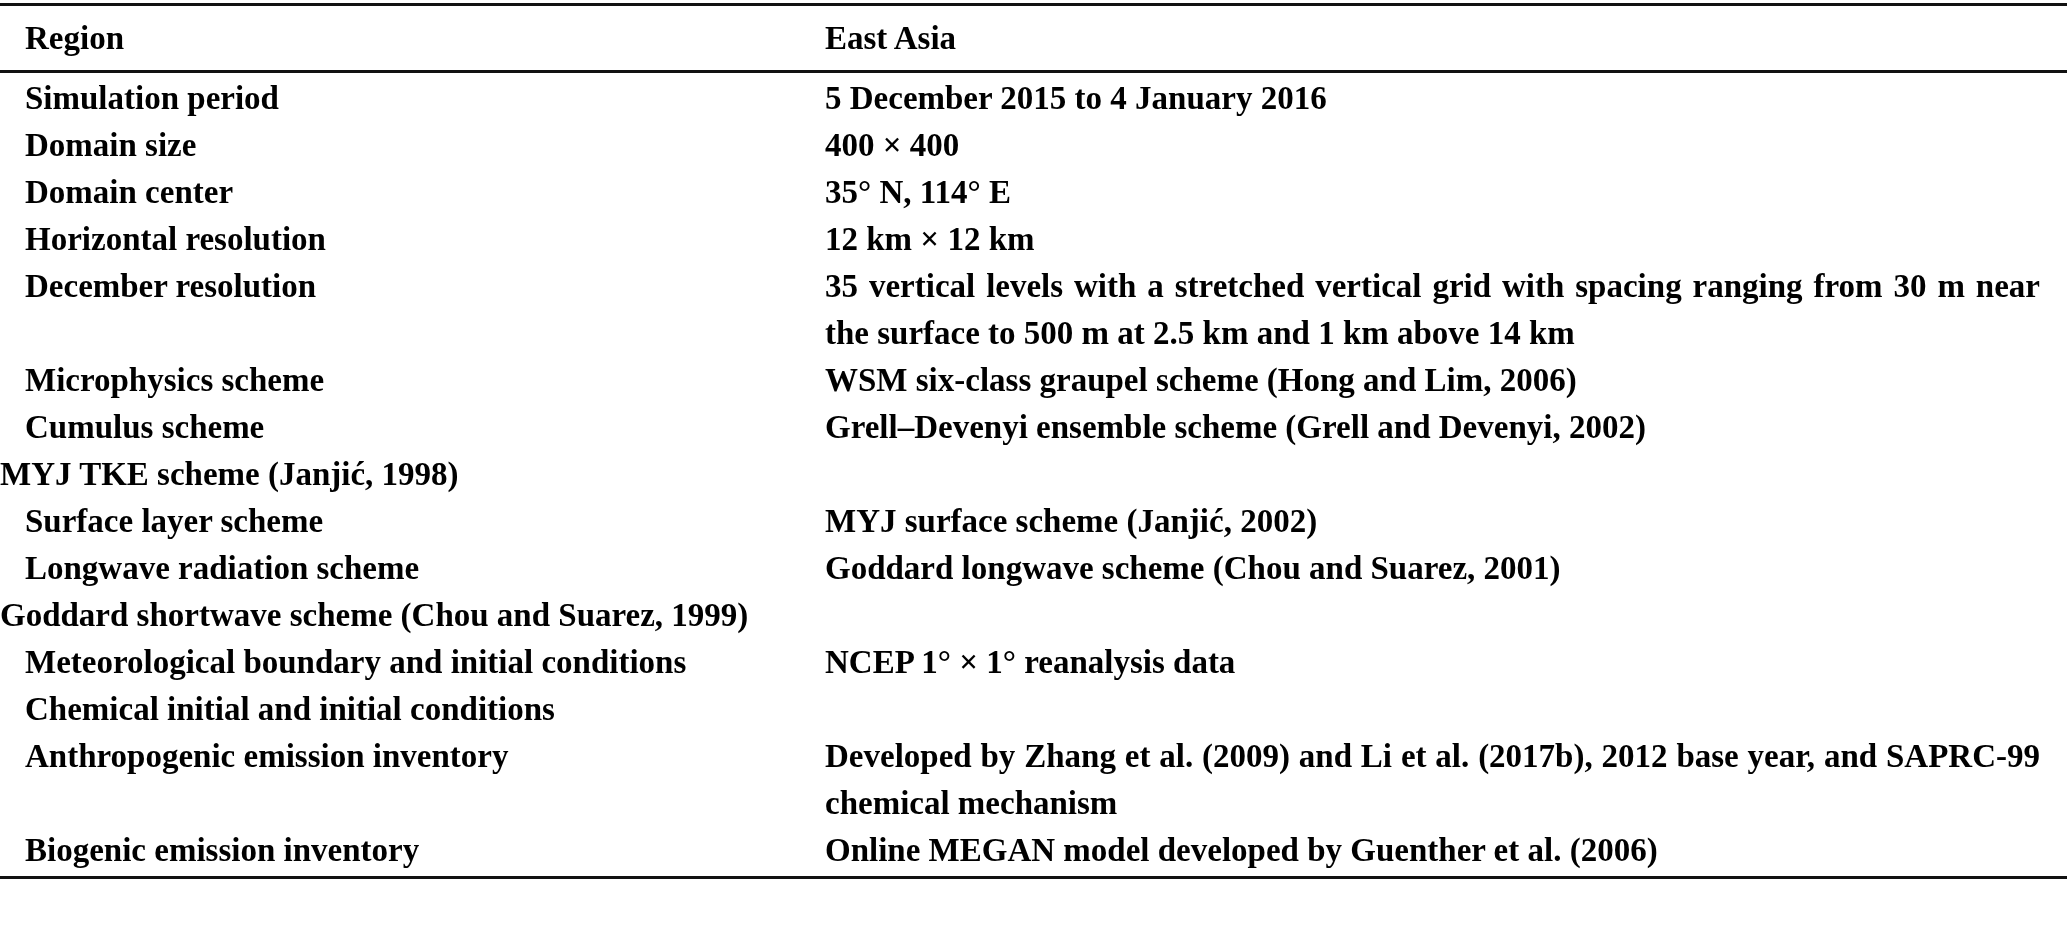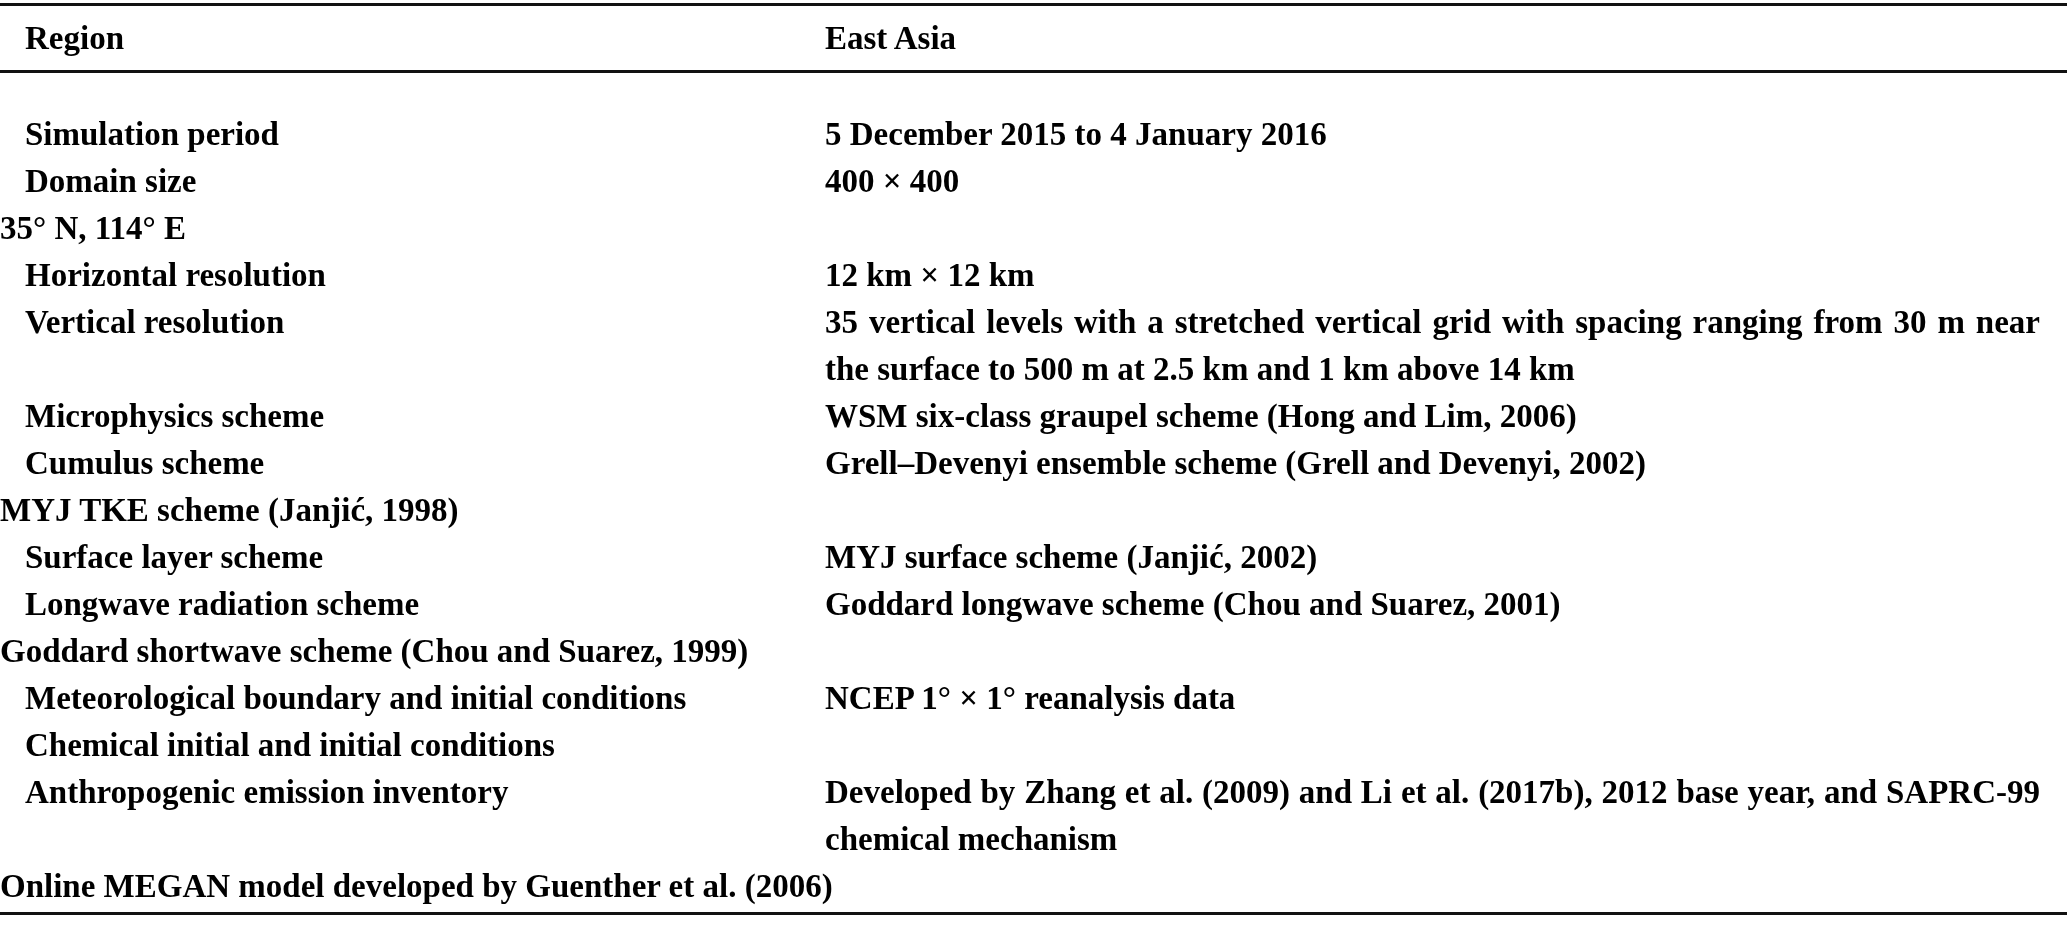--- a/index.html
+++ b/index.html
@@ -28,21 +28,20 @@
     display: flex;
     line-height: 47px;
   }
   .header-row {
     padding-top: 9px;
     padding-bottom: 8px;
   }
   .body-rows {
     padding-top: 2px;
     padding-bottom: 2px;
-    margin-top: 36px;
   }
   .cell {
     display: block;
     font-weight: bold;
   }
   .cell.label {
     width: 825px;
     padding-left: 25px;
     flex: 0 0 825px;
   }
@@ -72,30 +71,31 @@
       <div class="cell label">Simulation period</div>
       <div class="cell value">5 December 2015 to 4 January 2016</div>
     </div>
 
     <div class="row">
       <div class="cell label">Domain size</div>
       <div class="cell value">400 × 400</div>
     </div>
 
     <div class="row">
+      <div class="cell label">Domain center</div>
       <div class="cell value">35° N, 114° E</div>
     </div>
 
     <div class="row">
       <div class="cell label">Horizontal resolution</div>
       <div class="cell value">12 km × 12 km</div>
     </div>
 
     <div class="row">
-      <div class="cell label">Vertical resolution</div>
+      <div class="cell label">December resolution</div>
       <div class="cell value">35 vertical levels with a stretched vertical grid with spacing ranging from 30 m near the surface to 500 m at 2.5 km and 1 km above 14 km</div>
     </div>
 
     <div class="row">
       <div class="cell label">Microphysics scheme</div>
       <div class="cell value">WSM six-class graupel scheme (Hong and Lim, 2006)</div>
     </div>
 
     <div class="row">
       <div class="cell label">Cumulus scheme</div>
@@ -129,20 +129,21 @@
     <div class="row">
       <div class="cell label">Chemical initial and initial conditions</div>
     </div>
 
     <div class="row">
       <div class="cell label">Anthropogenic emission inventory</div>
       <div class="cell value">Developed by Zhang et al. (2009) and Li et al. (2017b), 2012 base year, and SAPRC-99 chemical mechanism</div>
     </div>
 
     <div class="row">
+      <div class="cell label">Biogenic emission inventory</div>
       <div class="cell value">Online MEGAN model developed by Guenther et al. (2006)</div>
     </div>
 
   </div>
 
   <div class="rule bottom"></div>
 
 </div>
 
 </body></html>

